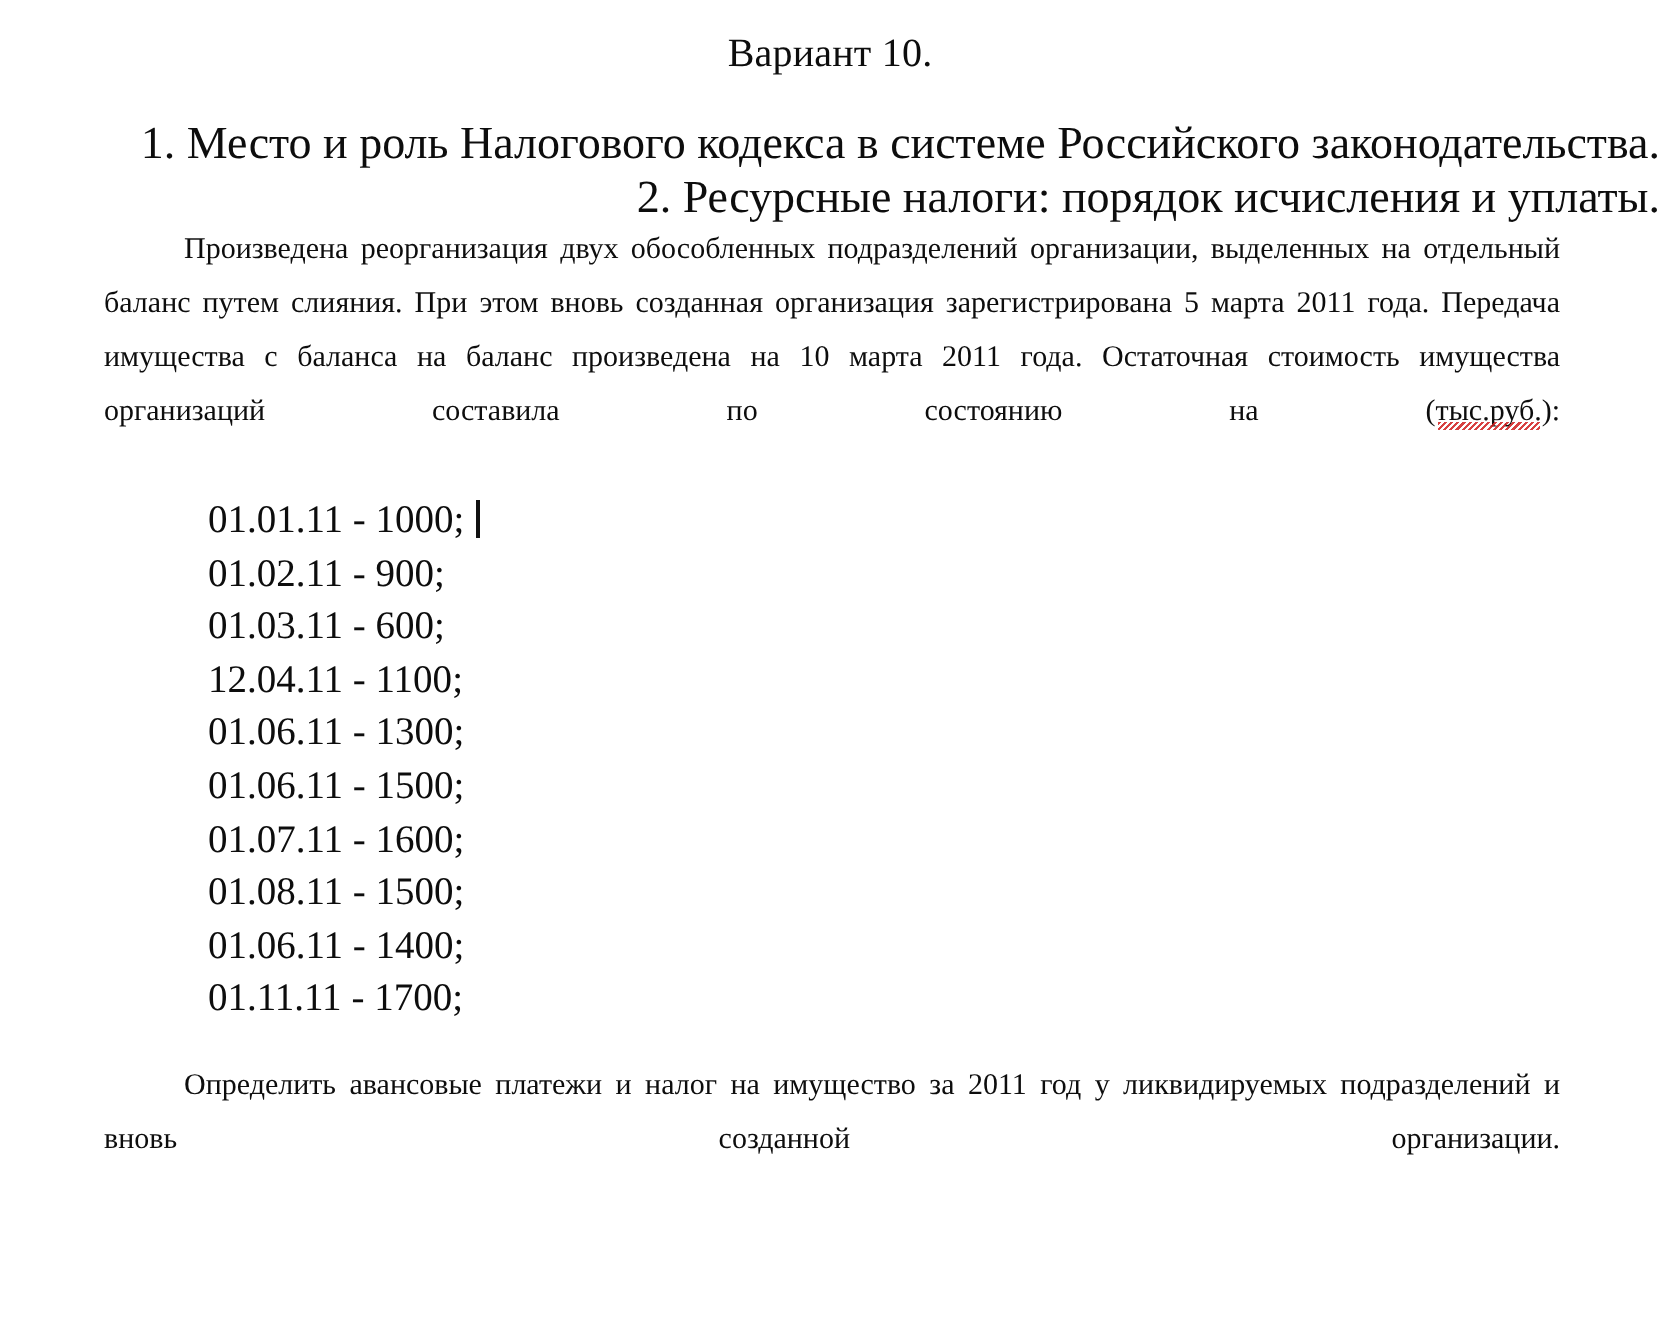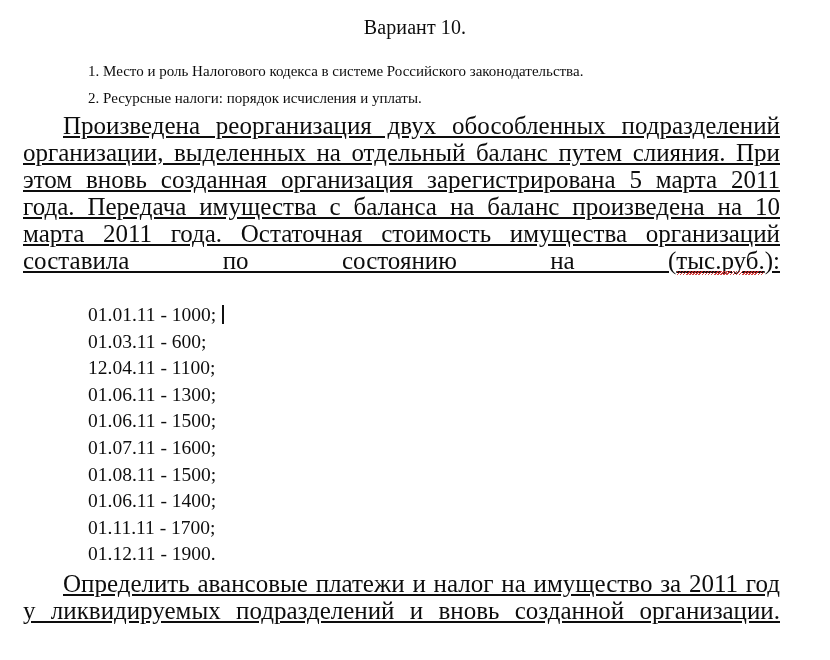--- a/index.html
+++ b/index.html
@@ -34,37 +34,37 @@
   }
 
   
   .question-list {
     margin: 0;
     padding: 0;
     list-style: none;
     margin-top: 17px;
   }
   .question-item {
-    font-size: 15px;
+    font-size: 23px;
     line-height: 27px;
-    padding-left: 88px;
+    padding-left: 63px;
     white-space: nowrap;
+    text-align: right;
   }
 
   
   .body-par {
-    font-size: 25px;
+    font-size: 15px;
     line-height: 27px;
     text-align: justify;
     text-justify: inter-word;
     margin: 0;
-    padding-left: 23px;
+    padding-left: 52px;
     padding-right: 50px;
     text-indent: 40px;
-    text-decoration: underline;
   }
 
   
   .body-par::after {
     content: "";
     display: inline-block;
     width: 100%;
   }
 
   
@@ -81,21 +81,21 @@
     height: 4px;
     background-image:
       repeating-linear-gradient(135deg,
         #d02020 0px, #d02020 1.1px,
         rgba(255,255,255,0) 1.1px, rgba(255,255,255,0) 2.2px);
     opacity: 0.85;
   }
 
   
   .values-list {
-    margin: 0;
+    margin: 16px;
     padding: 0;
     list-style: none;
     margin-top: 1px;
   }
   .value-row {
     font-size: 19.5px;
     line-height: 26.6px;
     padding-left: 88px;
     white-space: nowrap;
     position: relative;
@@ -122,26 +122,26 @@
 
   <ul class="question-list">
     <li class="question-item">1. Место и роль Налогового кодекса в системе Российского законодательства.</li>
     <li class="question-item">2. Ресурсные налоги: порядок исчисления и уплаты.</li>
   </ul>
 
   <p class="body-par"><span>Произведена реорганизация двух обособленных подразделений организации, выделенных на отдельный баланс путем слияния. При этом вновь созданная организация зарегистрирована 5 марта 2011 года. Передача имущества с баланса на баланс произведена на 10 марта 2011 года. Остаточная стоимость имущества организаций составила по состоянию на (</span><span class="spellerror">тыс.руб.</span><span>):</span></p>
 
   <ul class="values-list">
       <li class="value-row"><span>01.01.11</span><span> - </span><span>1000</span><span>;</span><span class="caret"></span></li>
+      <li class="value-row"><span>01.02.11</span><span> - </span><span>900</span><span>;</span></li>
       <li class="value-row"><span>01.03.11</span><span> - </span><span>600</span><span>;</span></li>
       <li class="value-row"><span>12.04.11</span><span> - </span><span>1100</span><span>;</span></li>
       <li class="value-row"><span>01.06.11</span><span> - </span><span>1300</span><span>;</span></li>
       <li class="value-row"><span>01.06.11</span><span> - </span><span>1500</span><span>;</span></li>
       <li class="value-row"><span>01.07.11</span><span> - </span><span>1600</span><span>;</span></li>
       <li class="value-row"><span>01.08.11</span><span> - </span><span>1500</span><span>;</span></li>
       <li class="value-row"><span>01.06.11</span><span> - </span><span>1400</span><span>;</span></li>
       <li class="value-row"><span>01.11.11</span><span> - </span><span>1700</span><span>;</span></li>
-      <li class="value-row"><span>01.12.11</span><span> - </span><span>1900</span><span>.</span></li>
     </ul>
 
   <p class="body-par closing-par"><span>Определить авансовые платежи и налог на имущество за 2011 год у ликвидируемых подразделений и вновь созданной организации.</span></p>
 
 </div>
 
 </body></html>

